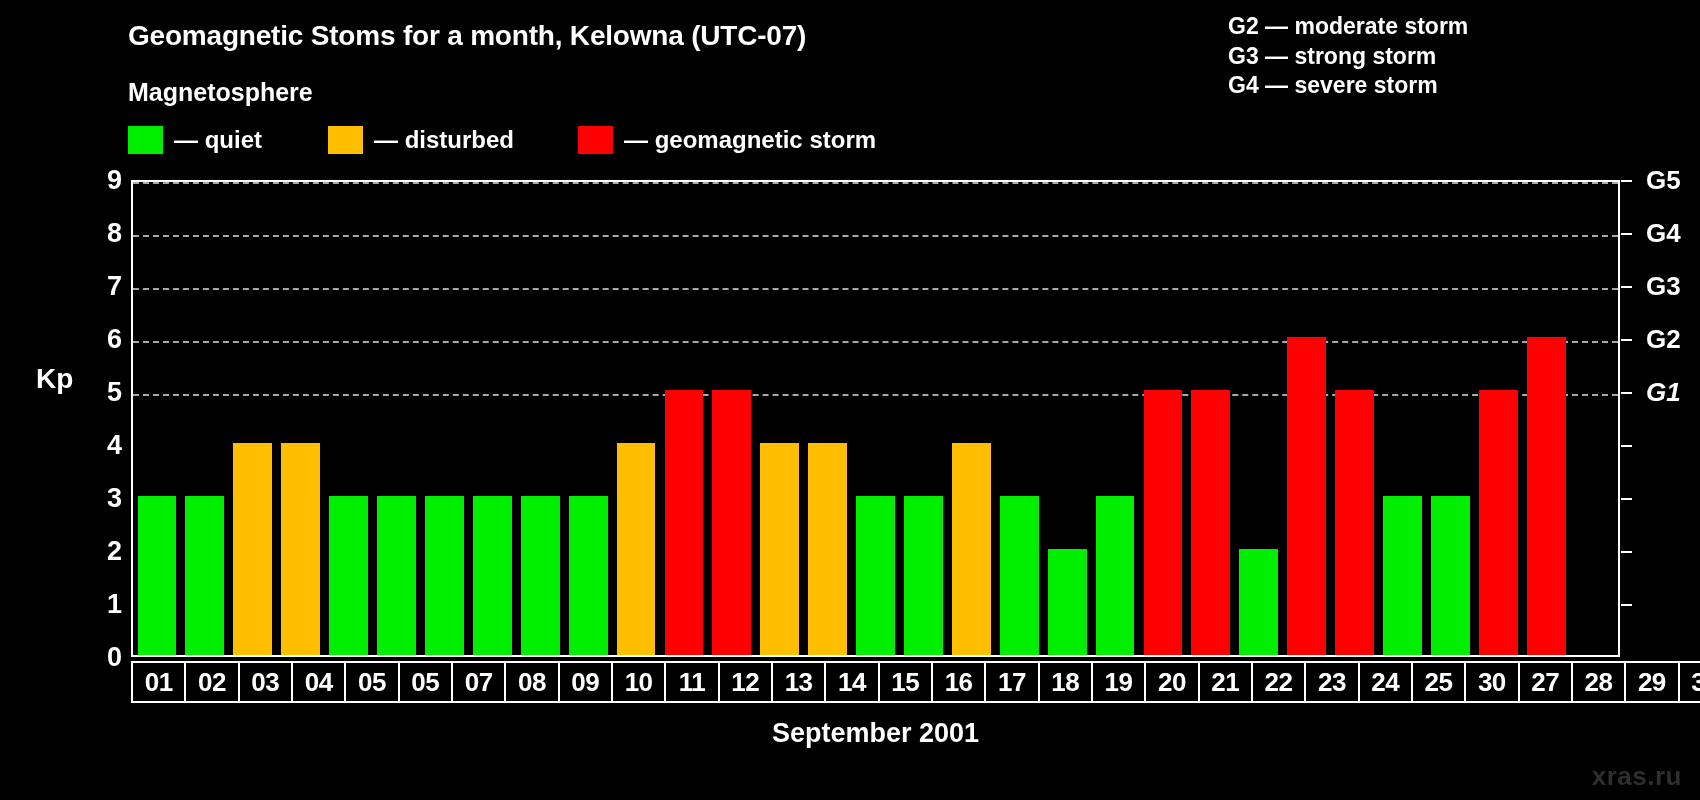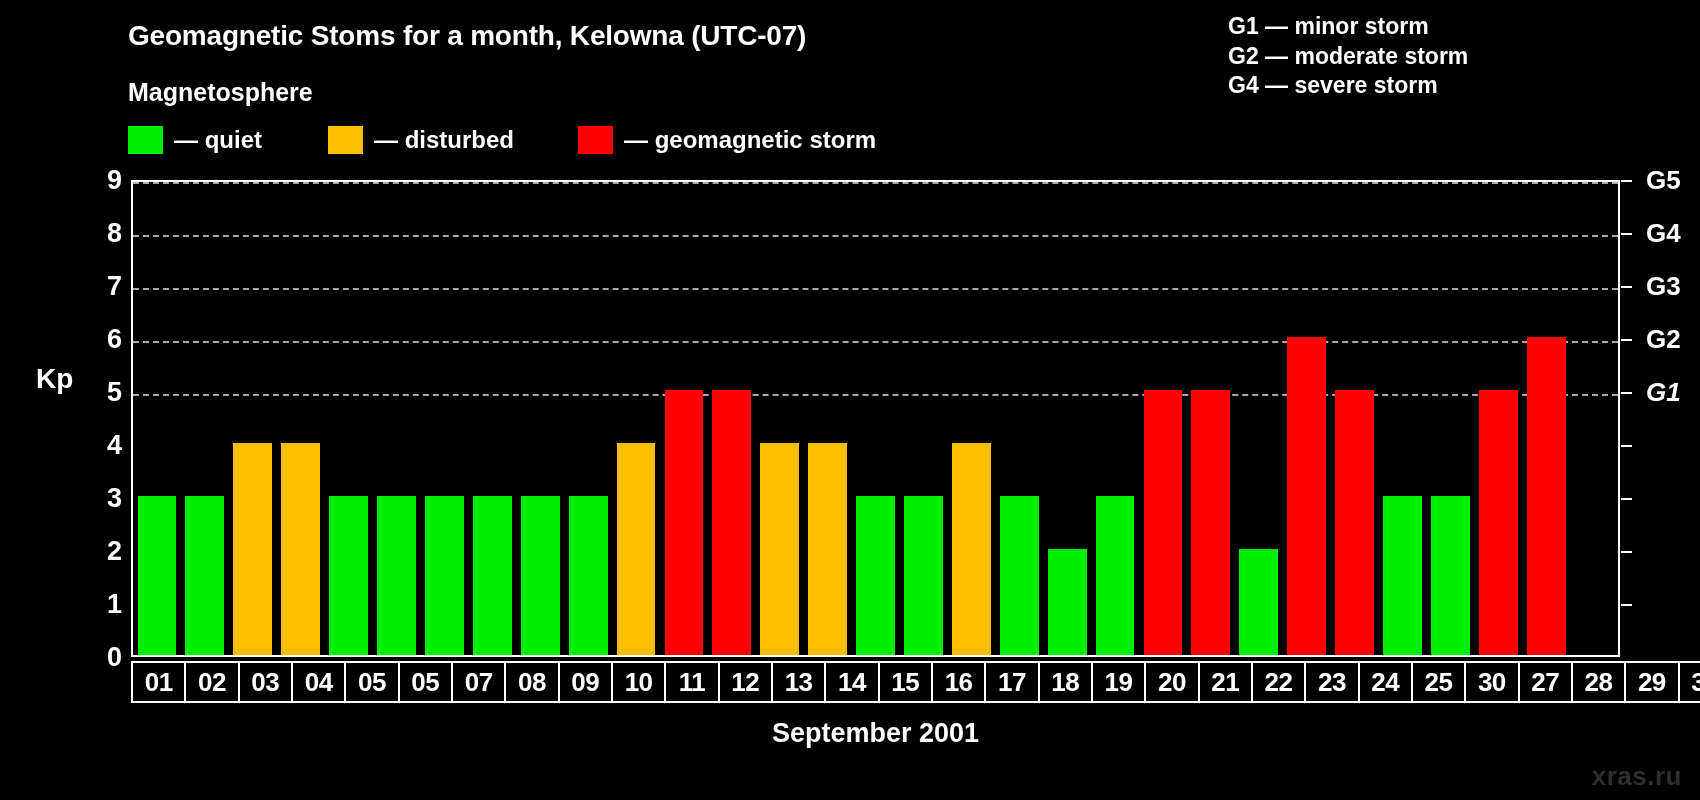--- a/index.html
+++ b/index.html
@@ -257,22 +257,22 @@
     <span class="legend-text">— disturbed</span>
   </div>
   <span class="legend-gap-b"></span>
   <div class="legend-entry">
     <span class="legend-swatch" style="background:#fe0000"></span>
     <span class="legend-text">— geomagnetic storm</span>
   </div>
 </div>
 
 <div class="gscale-legend">
-  <div class="gscale-line">G1 — minor storm</div>
   <div class="gscale-line">G2 — moderate storm</div>
+  <div class="gscale-line">G3 — strong storm</div>
   <div class="gscale-line">G4 — severe storm</div>
 </div>
 
 <div class="y-axis-title">Kp</div>
 
 <div class="y-axis-labels" id="y-axis">
     <div class="y-tick-label" style="top: 477px;">0</div>
     <div class="y-tick-label" style="top: 424px;">1</div>
     <div class="y-tick-mark" style="top: 424px;"></div>
     <div class="y-tick-label" style="top: 371px;">2</div>

